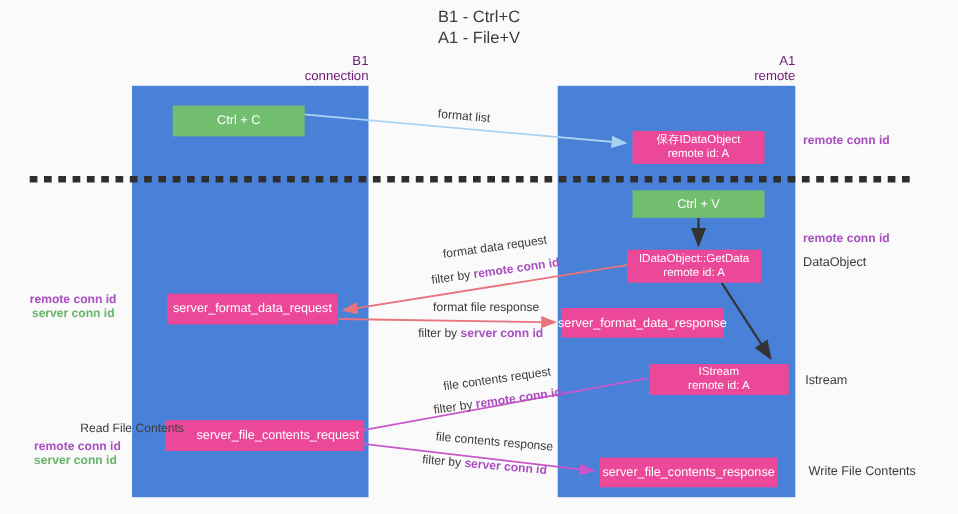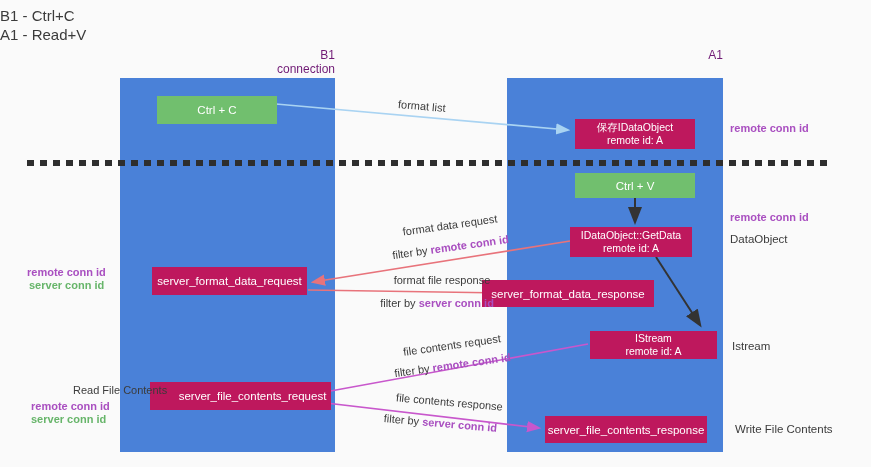--- a/index.html
+++ b/index.html
@@ -1,56 +1,57 @@
 <!DOCTYPE html>
 <html><head>
 <meta charset="utf-8">
 <style>
   html,body{margin:0;padding:0;}
   #stage{
     position:relative;width:871px;height:467px;background:#fafafa;
     font-family:"Liberation Sans",sans-serif;overflow:hidden;color:#3b3b3b;
   }
   .abs{position:absolute;}
-  .title{left:0;right:0;top:6px;text-align:left;font-size:15px;line-height:19px;color:#3b3b3b;}
+  .title{left:0;right:0;top:6px;text-align:center;font-size:15px;line-height:19px;color:#3b3b3b;}
   .col-header{top:48px;text-align:right;font-size:12px;line-height:14px;color:#701a75;z-index:3;}
   .column{top:78px;width:215px;height:374px;background:#4a81d8;z-index:1;}
   .node{
     display:flex;align-items:center;justify-content:center;flex-direction:column;
     color:#fff;text-align:center;z-index:3;
   }
   .green{background:#71bf6e;font-size:11.5px;}
-  .orange{background:#be185d;justify-content:center;}
+  .orange{background:#ec4899;justify-content:center;}
   .one-line{font-size:11.5px;}
   .two-line{font-size:10.5px;line-height:13px;}
   .mid-label{font-size:11px;color:#3b3b3b;text-align:center;z-index:3;white-space:nowrap;}
   .hl{color:#a94fc0;font-weight:bold;}
   .side-label{font-size:11.5px;color:#3b3b3b;z-index:3;white-space:nowrap;}
   .purple{color:#a94fc0;font-weight:bold;font-size:11px;}
   .greentxt{color:#67b56a;font-weight:bold;font-size:11px;}
   .rot-up{transform:rotate(-8deg);}
   .rot-dn{transform:rotate(5deg);}
   svg.overlay{position:absolute;left:0;top:0;z-index:2;pointer-events:none;}
 </style>
 </head>
 <body>
 
 <div id="stage">
 
   <div class="abs title">
     <div>B1 - Ctrl+C</div>
-    <div>A1 - Read+V</div>
+    <div>A1 - File+V</div>
   </div>
 
   <div class="abs col-header" style="left:120px;width:215px;">
     <div>B1</div>
     <div>connection</div>
   </div>
   <div class="abs col-header" style="left:507px;width:216px;">
     <div>A1</div>
+    <div>remote</div>
   </div>
 
   <div class="abs column" style="left:120px;"></div>
   <div class="abs column" style="left:507px;width:216px;"></div>
 
   <svg class="overlay" width="871" height="467" viewBox="0 0 871 467">
     <defs>
       <marker id="m-blue" markerWidth="9" markerHeight="8" refX="7.5" refY="3.5" orient="auto">
           <path d="M0,0 L9,3.5 L0,7 z" fill="#a9d3f2"></path>
         </marker>
@@ -89,21 +90,21 @@
 
   <div class="abs node orange two-line" style="left:570px;top:227px;width:122px;height:30px;">
     <span>IDataObject::GetData</span>
     <span>remote id: A</span>
   </div>
 
   <div class="abs node orange one-line" style="left:152px;top:267px;width:155px;height:28px;">
     <span>server_format_data_request</span>
   </div>
 
-  <div class="abs node orange one-line" style="left:482px;top:280px;width:172px;height:27px;">
+  <div class="abs node orange one-line" style="left:510px;top:280px;width:148px;height:27px;">
     <span>server_format_data_response</span>
   </div>
 
   <div class="abs node orange two-line" style="left:590px;top:331px;width:127px;height:28px;">
     <span>IStream</span>
     <span>remote id: A</span>
   </div>
 
   <div class="abs node orange one-line" style="left:150px;top:382px;width:157px;height:28px;padding-left:24px;">
     <span>server_file_contents_request</span>

